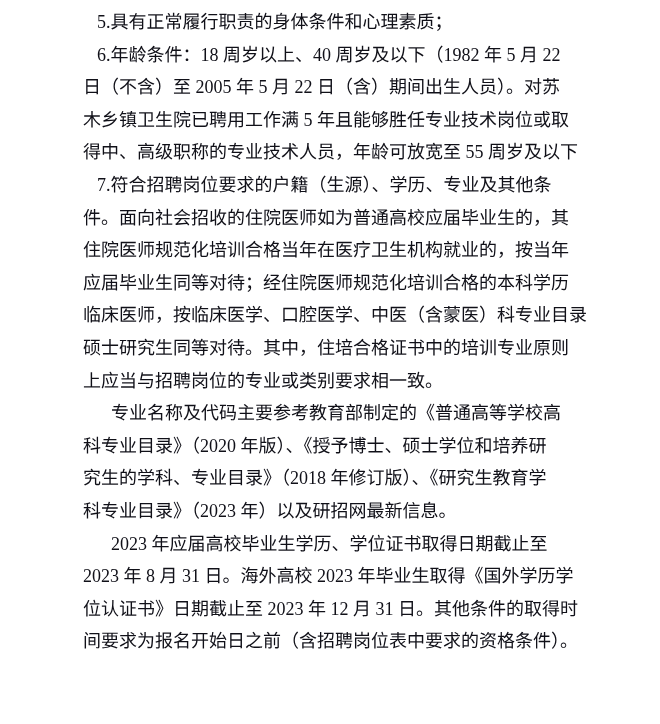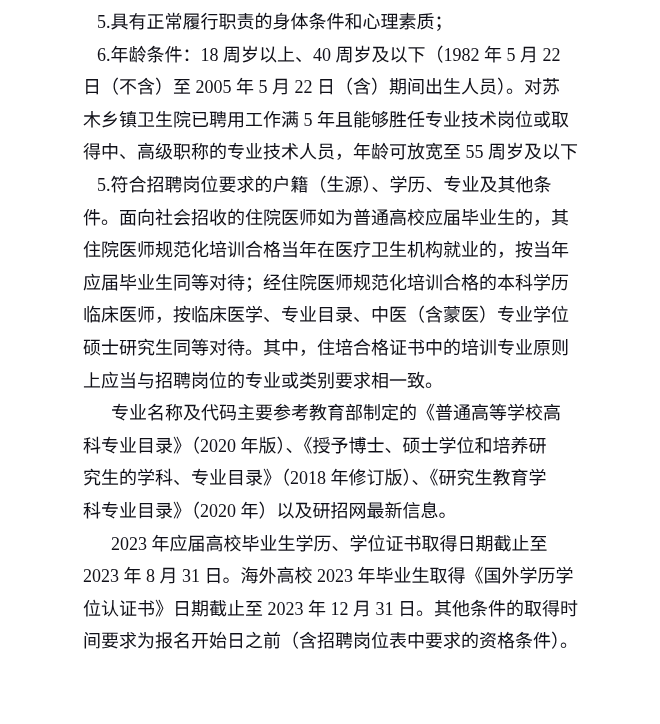--- a/index.html
+++ b/index.html
@@ -46,29 +46,29 @@
 </head>
 <body style="background: rgb(255, 255, 255);">
 
 <main class="page" style="color: rgb(16, 16, 24);">
   <div class="doc-body" id="doc-body">
       <div class="line first numbered">5.具有正常履行职责的身体条件和心理素质；</div>
       <div class="line just first numbered">6.年龄条件：18 周岁以上、40 周岁及以下（1982 年 5 月 22</div>
       <div class="line just">日（不含）至 2005 年 5 月 22 日（含）期间出生人员）。对苏</div>
       <div class="line just">木乡镇卫生院已聘用工作满 5 年且能够胜任专业技术岗位或取</div>
       <div class="line just">得中、高级职称的专业技术人员，年龄可放宽至 55 周岁及以下</div>
-      <div class="line just first numbered">5.符合招聘岗位要求的户籍（生源）、学历、专业及其他条</div>
+      <div class="line just first numbered">7.符合招聘岗位要求的户籍（生源）、学历、专业及其他条</div>
       <div class="line just">件。面向社会招收的住院医师如为普通高校应届毕业生的，其</div>
       <div class="line just">住院医师规范化培训合格当年在医疗卫生机构就业的，按当年</div>
       <div class="line just">应届毕业生同等对待；经住院医师规范化培训合格的本科学历</div>
-      <div class="line just">临床医师，按临床医学、专业目录、中医（含蒙医）专业学位</div>
+      <div class="line just">临床医师，按临床医学、口腔医学、中医（含蒙医）科专业目录</div>
       <div class="line just">硕士研究生同等对待。其中，住培合格证书中的培训专业原则</div>
       <div class="line">上应当与招聘岗位的专业或类别要求相一致。</div>
       <div class="line just first">专业名称及代码主要参考教育部制定的《普通高等学校高</div>
       <div class="line just">科专业目录》（2020 年版）、《授予博士、硕士学位和培养研</div>
       <div class="line just">究生的学科、专业目录》（2018 年修订版）、《研究生教育学</div>
-      <div class="line">科专业目录》（2020 年）以及研招网最新信息。</div>
+      <div class="line">科专业目录》（2023 年）以及研招网最新信息。</div>
       <div class="line just first">2023 年应届高校毕业生学历、学位证书取得日期截止至</div>
       <div class="line just">2023 年 8 月 31 日。海外高校 2023 年毕业生取得《国外学历学</div>
       <div class="line just">位认证书》日期截止至 2023 年 12 月 31 日。其他条件的取得时</div>
       <div class="line">间要求为报名开始日之前（含招聘岗位表中要求的资格条件）。</div>
     </div>
 </main>
 
 </body></html>

